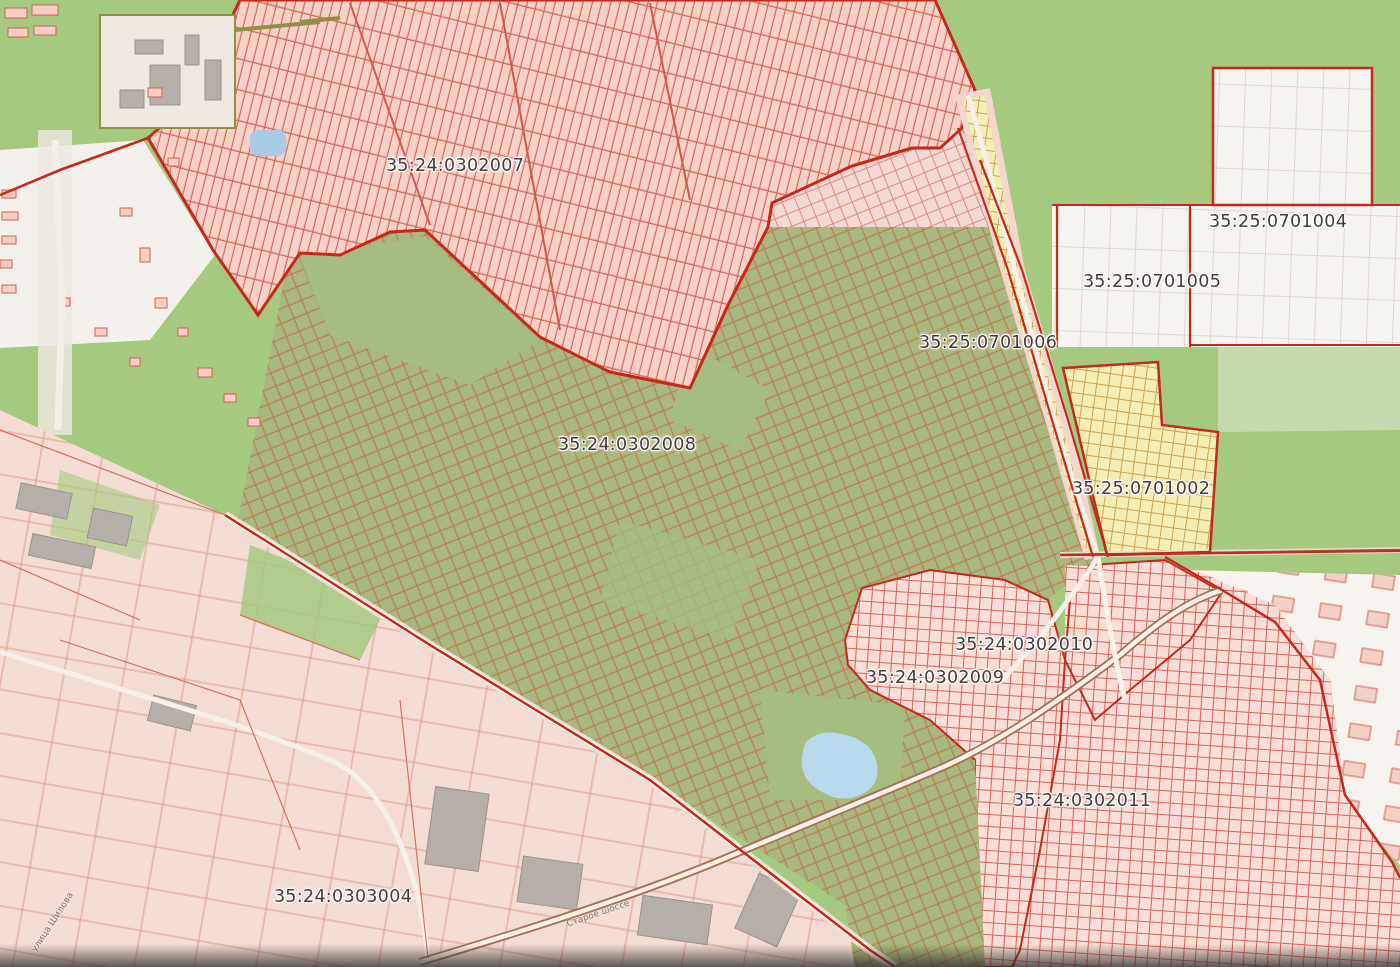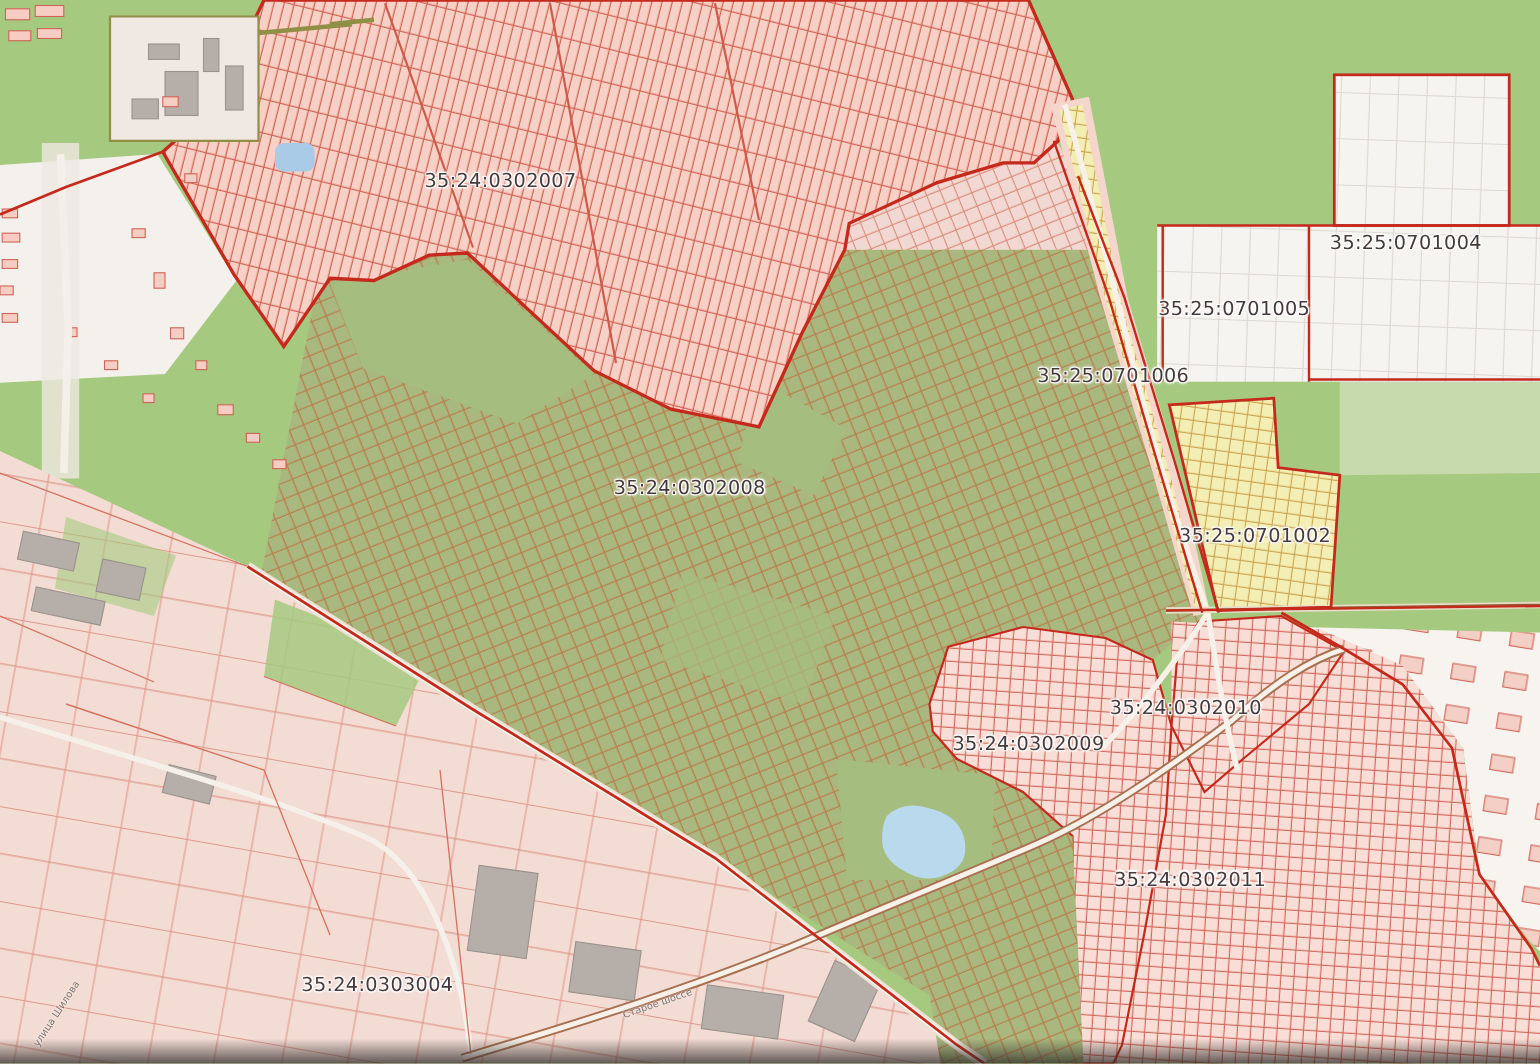--- a/index.html
+++ b/index.html
@@ -190,24 +190,24 @@
     <path d="M1165,557 L1222,590 1275,622 1320,680 1345,795 1392,862 1400,878" stroke-width="2.5"></path>
     <path d="M0,430 L225,515 M0,560 L140,620 M60,640 L240,700 300,850 M400,700 L428,958 M240,615 L360,660" stroke="#d4715f" stroke-width="1.2"></path>
   </g>
 
   <rect x="0" y="944" width="1400" height="23" fill="url(#gradBottom)"></rect>
 </svg>
 
 <div class="map-labels">
   <div class="clbl" style="left:455px;top:165px">35:24:0302007</div>
   <div class="clbl" style="left:1278px;top:221px">35:25:0701004</div>
-  <div class="clbl" style="left:1122px;top:281px">35:25:0701005</div>
-  <div class="clbl" style="left:1012px;top:342px">35:25:0701006</div>
+  <div class="clbl" style="left:1152px;top:281px">35:25:0701005</div>
+  <div class="clbl" style="left:988px;top:342px">35:25:0701006</div>
   <div class="clbl" style="left:627px;top:444px">35:24:0302008</div>
   <div class="clbl" style="left:1141px;top:488px">35:25:0701002</div>
-  <div class="clbl" style="left:1078px;top:644px">35:24:0302010</div>
+  <div class="clbl" style="left:1024px;top:644px">35:24:0302010</div>
   <div class="clbl" style="left:935px;top:677px">35:24:0302009</div>
   <div class="clbl" style="left:1082px;top:800px">35:24:0302011</div>
   <div class="clbl" style="left:343px;top:896px">35:24:0303004</div>
   <div class="slbl s0" style="left:52px;top:922px">улица Шилова</div>
   <div class="slbl s1" style="left:598px;top:913px">Старое шоссе</div>
 </div>
 </div>
 
 </body></html>

